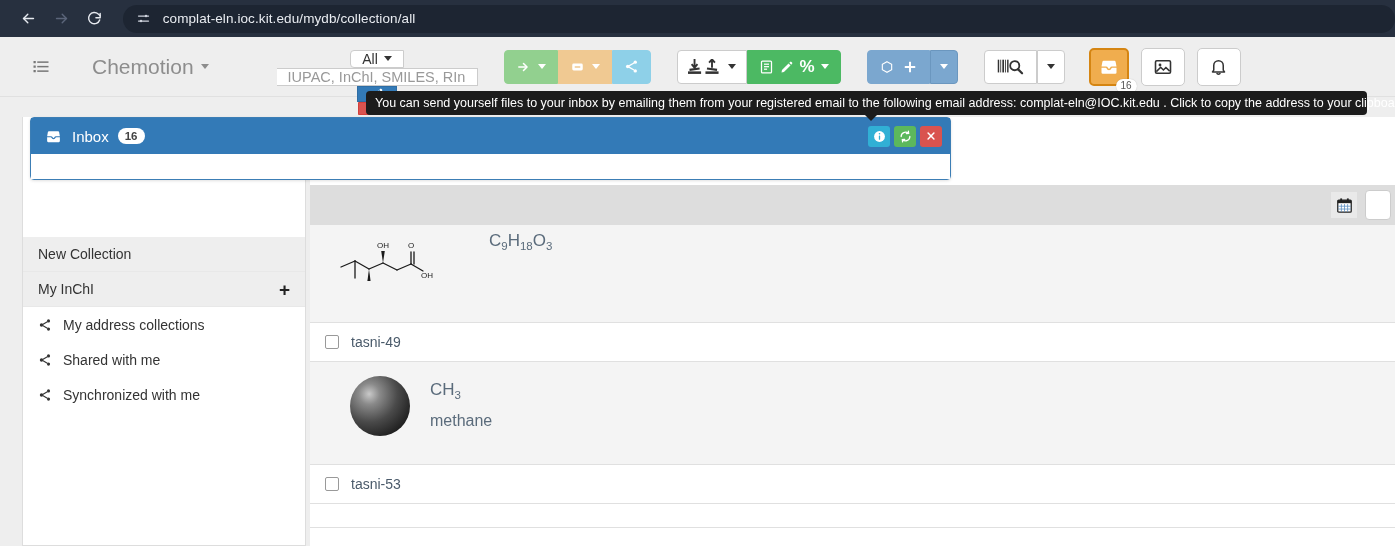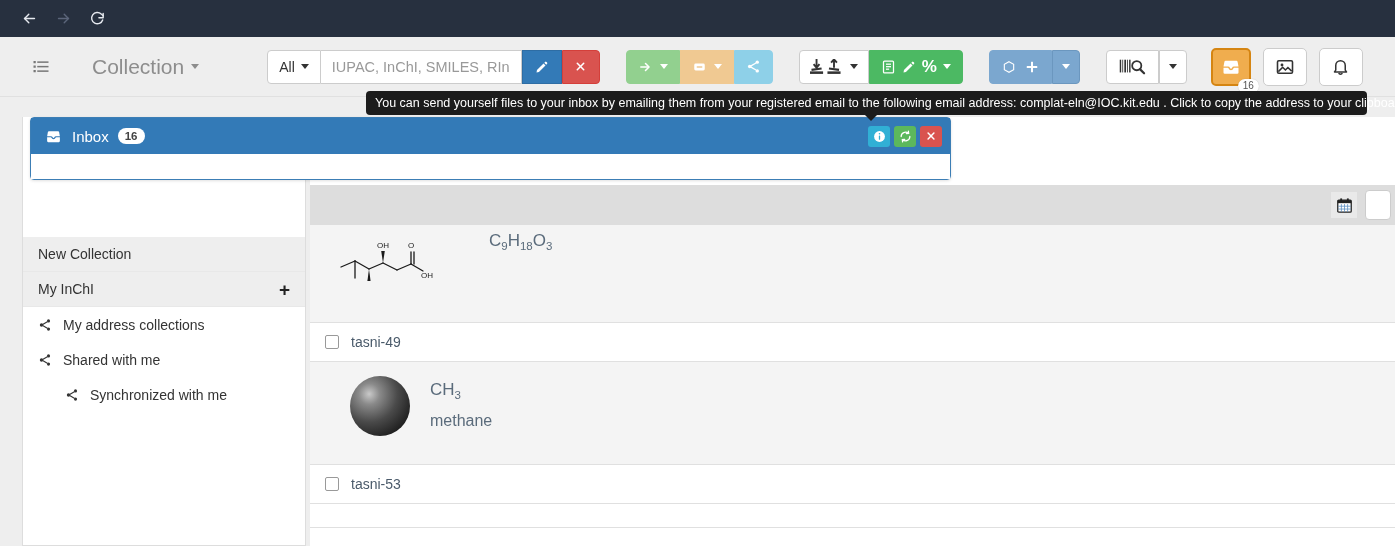--- a/index.html
+++ b/index.html
@@ -90,20 +90,21 @@
     border-left: 4px solid transparent;
     border-right: 4px solid transparent;
     border-top: 5px solid currentColor;
   }
 
   
   .search-group {
     margin-left: 68px;
     display: flex; align-items: center;
     height: 34px;
+    flex-direction: column;
   }
   .btn {
     border: 1px solid #ccc;
     background: #fff;
     font-size: 14px;
     color: #333;
     display: flex; align-items: center; justify-content: center;
     cursor: pointer;
     padding: 0 11px;
     height: 34px;
@@ -385,39 +386,52 @@
         <line x1="5" y1="12" x2="19" y2="12"></line>
         <polyline points="13 6 19 12 13 18"></polyline>
       </svg>
   </div>
   <div class="nav-btn">
     <svg width="17" height="17" viewBox="0 0 24 24" fill="none" stroke="currentColor" stroke-width="2" stroke-linecap="round" stroke-linejoin="round">
         <polyline points="20 5 20 11 14 11"></polyline>
         <path d="M19.3 14a8 8 0 1 1-2-8.3L20 8"></path>
       </svg>
   </div>
+  <div class="omnibox">
+    <span class="site-icon">
+      <svg width="15" height="15" viewBox="0 0 24 24" fill="none" stroke="currentColor" stroke-width="2" stroke-linecap="round">
+          <line x1="4" y1="8" x2="14" y2="8"></line>
+          <line x1="18" y1="8" x2="20" y2="8"></line>
+          <circle cx="16" cy="8" r="2" fill="currentColor" stroke="none"></circle>
+          <line x1="10" y1="16" x2="20" y2="16"></line>
+          <line x1="4" y1="16" x2="6" y2="16"></line>
+          <circle cx="8" cy="16" r="2" fill="currentColor" stroke="none"></circle>
+        </svg>
+    </span>
+    <span class="url">complat-eln.ioc.kit.edu/mydb/collection/all</span>
+  </div>
 </div>
 
 <div class="app">
 
   <div class="navbar">
 
     <div class="hamburger">
       <svg width="18" height="18" viewBox="0 0 24 24" fill="currentColor">
           <rect x="2" y="4" width="3" height="3"></rect>
           <rect x="7" y="4.5" width="15" height="2"></rect>
           <rect x="2" y="10" width="3" height="3"></rect>
           <rect x="7" y="10.5" width="15" height="2"></rect>
           <rect x="2" y="16" width="3" height="3"></rect>
           <rect x="7" y="16.5" width="15" height="2"></rect>
         </svg>
     </div>
 
     <div class="brand">
-      <span>Collection</span>
+      <span>Chemotion</span>
       <span class="caret"></span>
     </div>
 
     <div class="search-group">
       <div class="btn sel-all">
         <span>All</span>
         <span class="caret"></span>
       </div>
       <input class="search-input" type="text" placeholder="IUPAC, InChI, SMILES, RInC" style="">
       <div class="btn btn-blue">
@@ -565,21 +579,21 @@
         <svg width="14" height="14" viewBox="0 0 24 24" fill="currentColor">
             <circle cx="18" cy="5" r="2.7"></circle>
             <circle cx="18" cy="19" r="2.7"></circle>
             <circle cx="6" cy="12" r="2.9"></circle>
             <line x1="8" y1="11" x2="16" y2="6.5" stroke="currentColor" stroke-width="2"></line>
             <line x1="8" y1="13" x2="16" y2="17.5" stroke="currentColor" stroke-width="2"></line>
           </svg>
       </span>
       <span>Shared with me</span>
     </div>
-    <div class="side-item plain" style="height:35px;margin-left:27px;">
+    <div class="side-item plain" style="height:35px;">
       <span class="sh-icon">
         <svg width="14" height="14" viewBox="0 0 24 24" fill="currentColor">
             <circle cx="18" cy="5" r="2.7"></circle>
             <circle cx="18" cy="19" r="2.7"></circle>
             <circle cx="6" cy="12" r="2.9"></circle>
             <line x1="8" y1="11" x2="16" y2="6.5" stroke="currentColor" stroke-width="2"></line>
             <line x1="8" y1="13" x2="16" y2="17.5" stroke="currentColor" stroke-width="2"></line>
           </svg>
       </span>
       <span>Synchronized with me</span>

